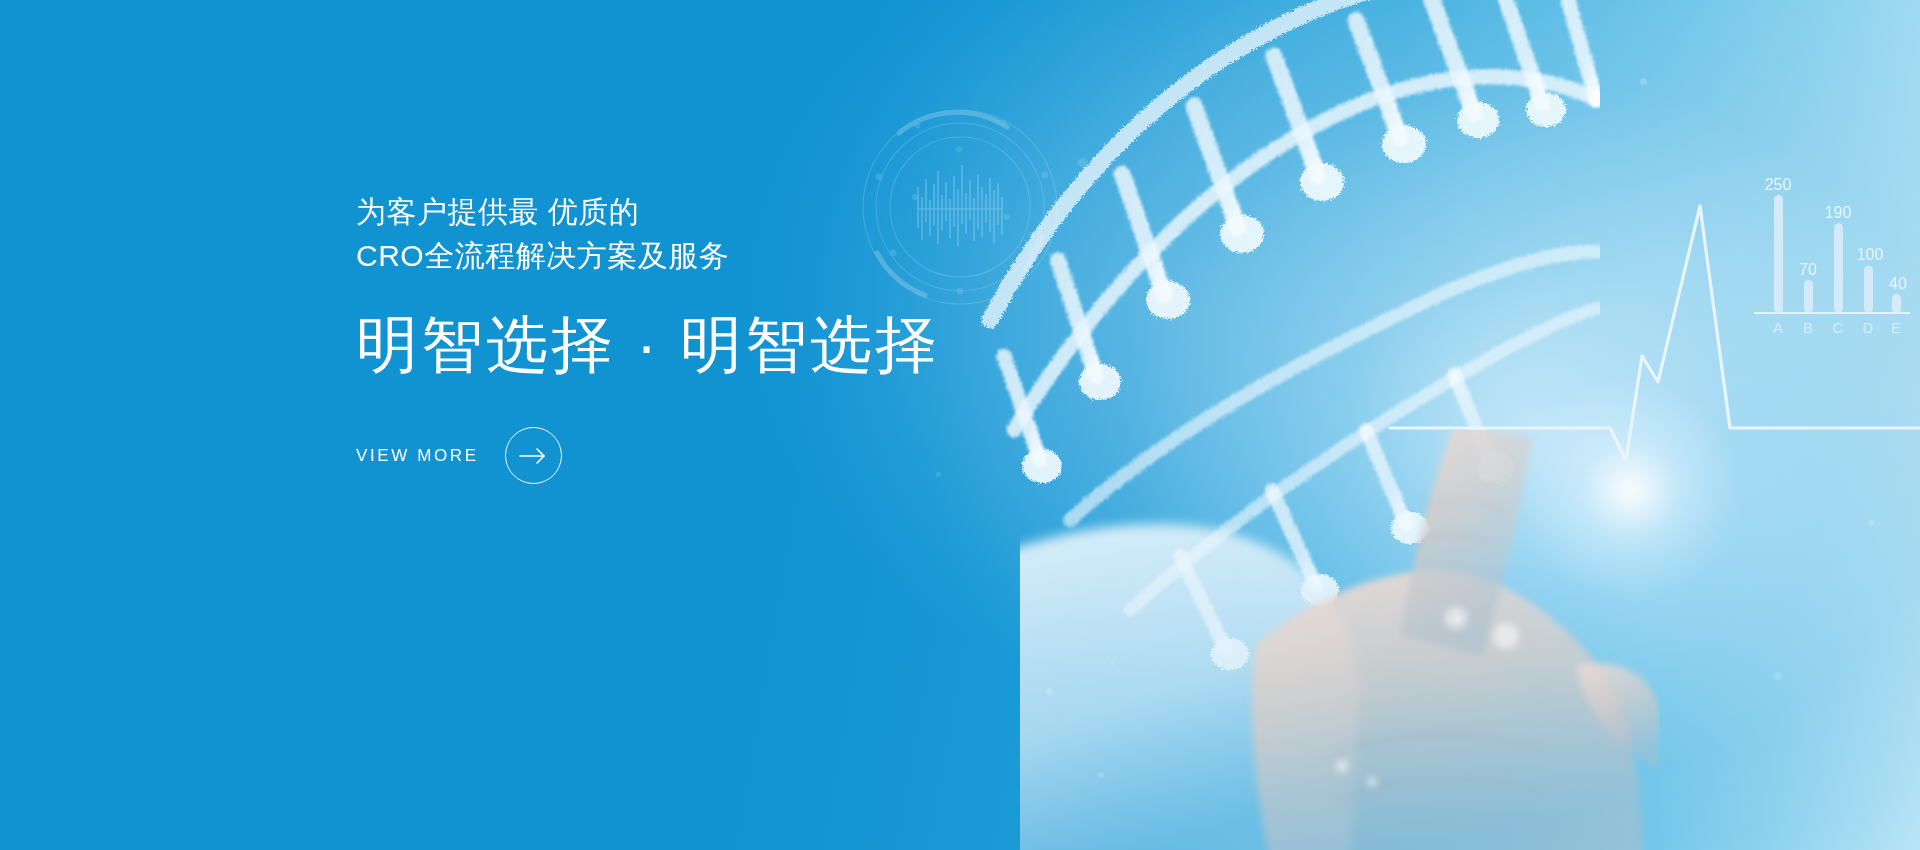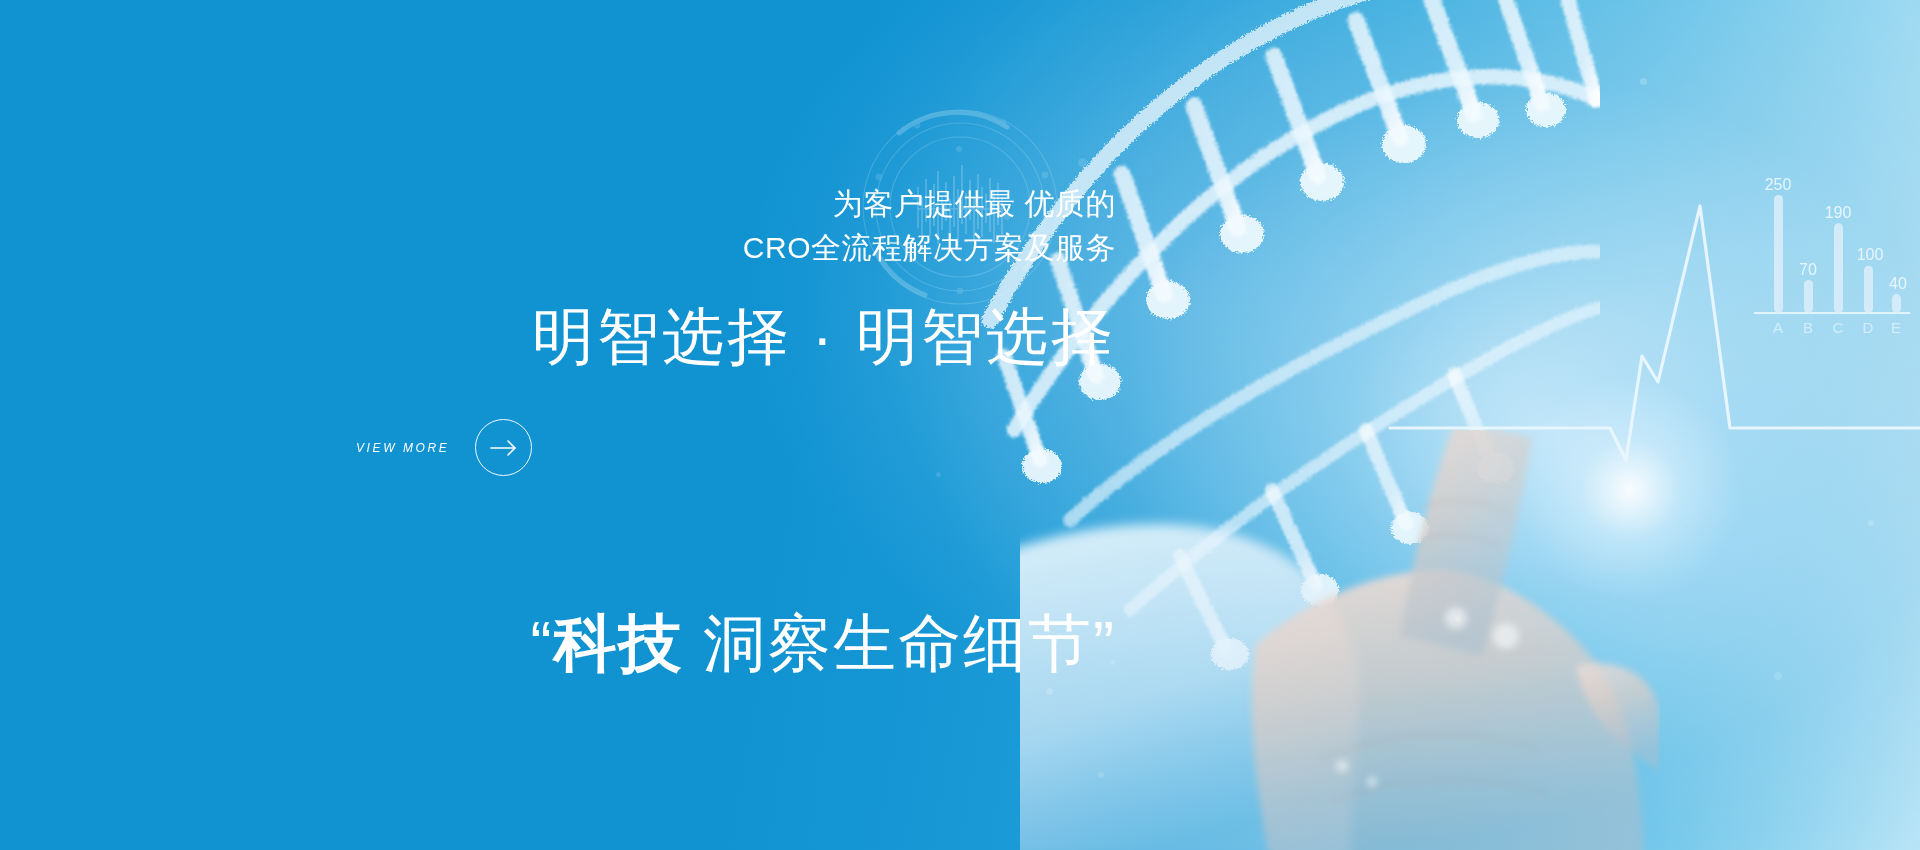--- a/index.html
+++ b/index.html
@@ -53,34 +53,34 @@
   .ecg svg{width:100%;height:100%;display:block;overflow:visible;}
 
   .chart{position:absolute;left:1752px;top:185px;width:160px;height:175px;pointer-events:none;}
   .chart svg{width:100%;height:100%;display:block;overflow:visible;}
 
   
   .dots{position:absolute;inset:0;pointer-events:none;}
   .dots span{position:absolute;border-radius:50%;background:rgba(255,255,255,.55);filter:blur(.4px);}
 
   
-  .copy{position:absolute;left:356px;top:182px;width:760px;text-align:right;}
+  .copy{position:absolute;left:356px;top:190px;width:760px;}
   .sub{
     color:#ffffff;font-size:30px;line-height:1.46;font-weight:400;
     letter-spacing:.5px;white-space:pre-line;
   }
   .headline{
     margin-top:32px;color:#ffffff;font-size:62px;line-height:1.12;
     font-weight:400;letter-spacing:3px;white-space:pre;
   }
   .cta{
     margin-top:48px;display:flex;align-items:center;gap:26px;width:190px;cursor:pointer;
   }
   .cta-label{
-    color:#ffffff;font-size:12px;letter-spacing:2.6px;font-weight:400;white-space:nowrap;font-style:italic;
+    color:#ffffff;font-size:17px;letter-spacing:2.6px;font-weight:400;white-space:nowrap;
   }
   .cta-circle{
     width:57px;height:57px;border-radius:50%;border:1.6px solid rgba(255,255,255,.92);
     display:flex;align-items:center;justify-content:center;flex:0 0 auto;
   }
   .cta-circle svg{width:30px;height:18px;display:block;}
   .quote{
     margin-top:64px;color:#ffffff;font-size:63px;line-height:1.1;letter-spacing:2px;
     white-space:pre;font-weight:400;
   }
@@ -349,18 +349,15 @@
     <div class="cta">
       <span class="cta-label">VIEW MORE</span>
       <span class="cta-circle">
         <svg viewBox="0 0 30 18" xmlns="http://www.w3.org/2000/svg" fill="none" stroke="#ffffff" stroke-width="1.6" stroke-linecap="round" stroke-linejoin="round">
           <path d="M2 9 H26"></path>
           <path d="M19 2 L26 9 L19 16"></path>
         </svg>
       </span>
     </div>
 
-    <div class="quote">
-      <span>“</span><b>科技</b><span> 洞察生命细节</span><span>”</span>
-    </div>
 
   </div>
 </div>
 
 </body></html>

